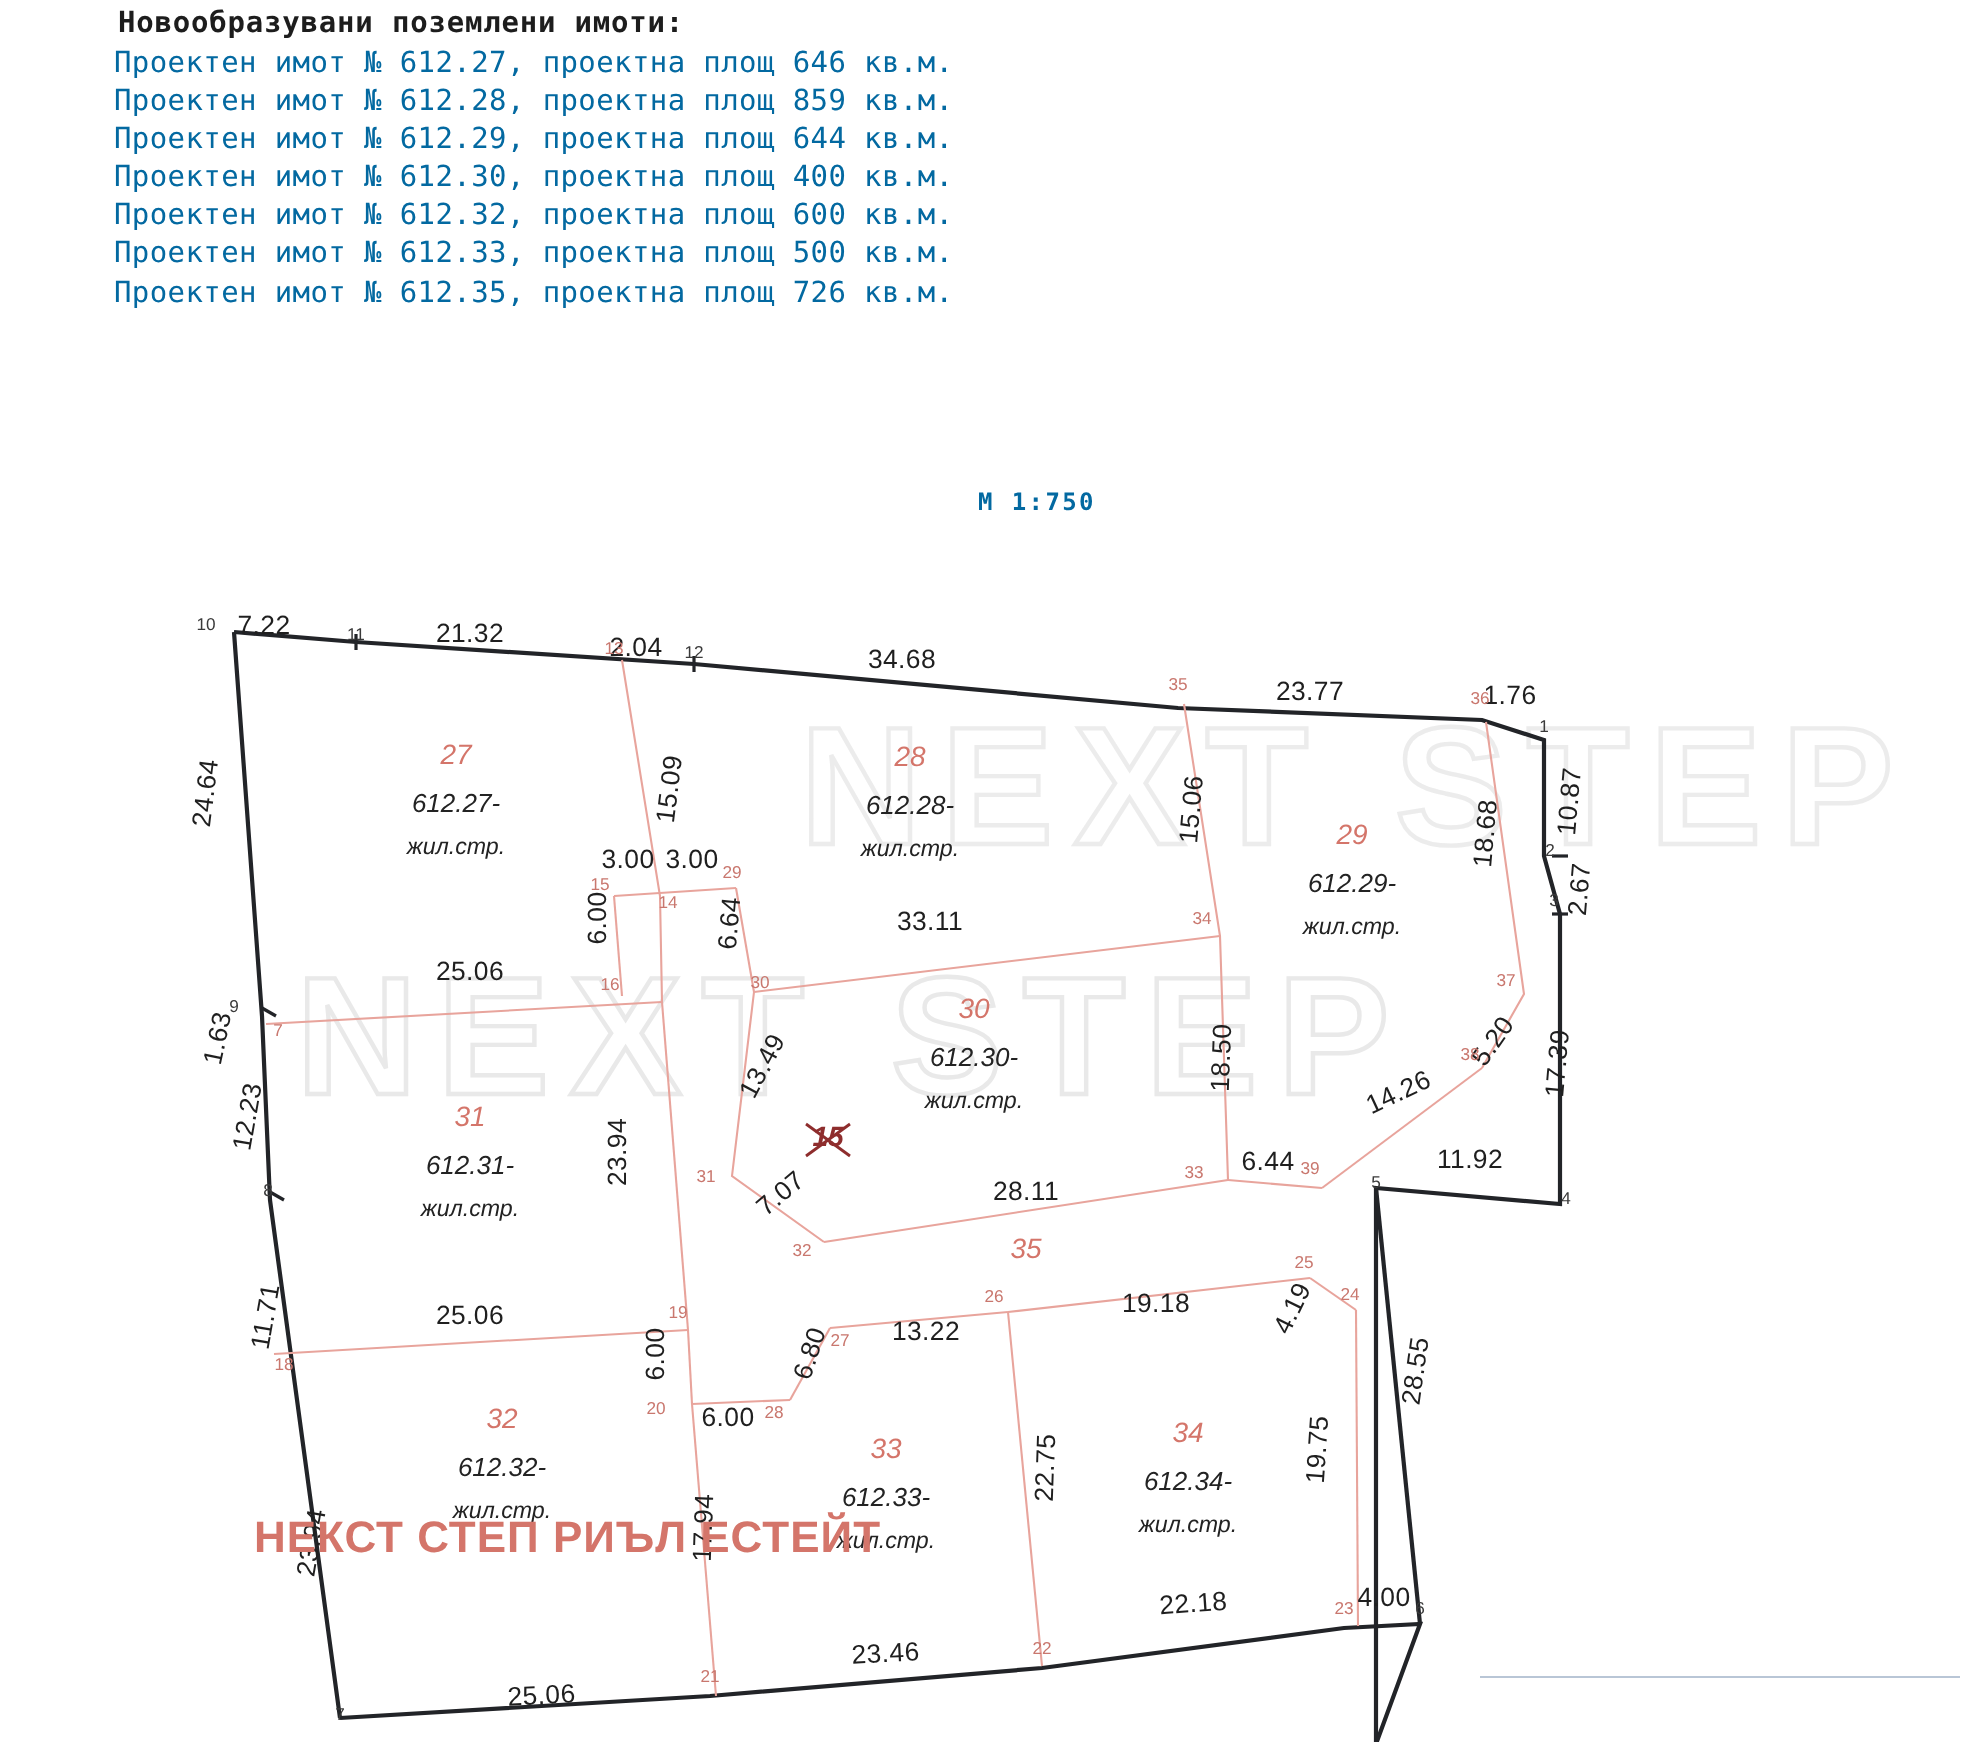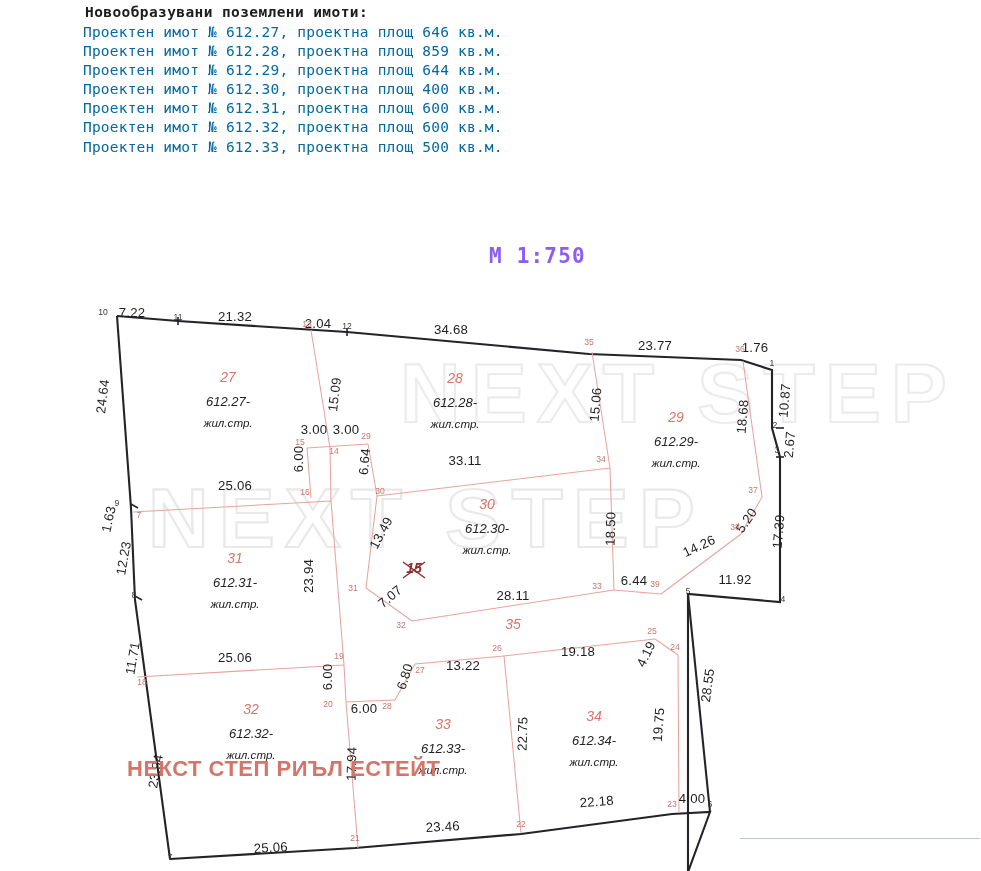--- a/index.html
+++ b/index.html
@@ -1,31 +1,31 @@
 <!DOCTYPE html>
 <html><head>
 <meta charset="utf-8">
 <style>
   html,body{margin:0;padding:0;background:#ffffff;}
   body{width:981px;height:871px;position:relative;overflow:hidden;
        font-family:"Liberation Sans",sans-serif;color:#2b2b2b;}
 
   
-  #legend{position:absolute;left:57px;top:4px;width:620px;margin-left:26px;}
+  #legend{position:absolute;left:57px;top:4px;width:620px;}
   #legend .title{font-family:"DejaVu Sans Mono","Liberation Mono",monospace;
        font-weight:bold;font-size:14.5px;letter-spacing:0.4px;color:#1d1d1d;
        margin:0 0 3px 2px;}
   #legend .row{font-family:"DejaVu Sans Mono","Liberation Mono",monospace;
        font-size:14.5px;letter-spacing:0.2px;color:#0369a1;line-height:19.1px;
        white-space:pre;}
 
   
   #scale{position:absolute;left:489px;top:244px;
        font-family:"DejaVu Sans Mono","Liberation Mono",monospace;
-       font-weight:bold;font-size:21px;letter-spacing:1.2px;color:#8b5cf6;}
+       font-weight:bold;font-size:12px;letter-spacing:1.2px;color:#0369a1;}
 
   
   #plan{position:absolute;left:0;top:282px;width:981px;height:589px;}
   svg{display:block;}
 
   .outer{fill:none;stroke:#222428;stroke-width:2.1;stroke-linejoin:miter;}
   .inner{fill:none;stroke:#e8a49c;stroke-width:1.05;}
   .tick{stroke:#222428;stroke-width:1.6;}
 
   text{font-family:"Liberation Sans",sans-serif;}
@@ -51,23 +51,23 @@
 </style>
 </head>
 <body>
 
 <div id="legend">
   <div class="title">Новообразувани поземлени имоти:</div>
   <div class="row">Проектен имот № 612.27, проектна площ 646 кв.м.</div>
   <div class="row">Проектен имот № 612.28, проектна площ 859 кв.м.</div>
   <div class="row">Проектен имот № 612.29, проектна площ 644 кв.м.</div>
   <div class="row">Проектен имот № 612.30, проектна площ 400 кв.м.</div>
-  <div class="row">Проектен имот № 612.31, проектна площ 600 кв.м.</div>
   <div class="row">Проектен имот № 612.32, проектна площ 600 кв.м.</div>
   <div class="row">Проектен имот № 612.33, проектна площ 500 кв.м.</div>
+  <div class="row">Проектен имот № 612.35, проектна площ 726 кв.м.</div>
 </div>
 
 <div id="scale">М 1:750</div>
 
 <div id="plan">
 <svg width="981" height="589" viewBox="0 0 981 589">
 
   <g>
     <text class="wm-big" x="148" y="265">NEXT STEP</text>
     <text class="wm-big" x="400" y="140" transform="rotate(0 400 140)" opacity="0.85">NEXT STEP</text>

